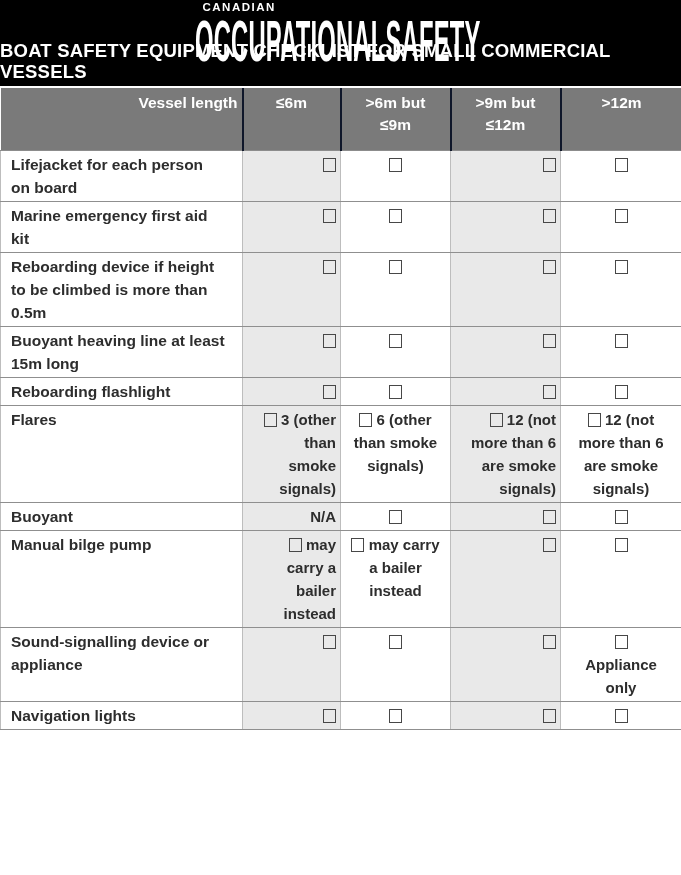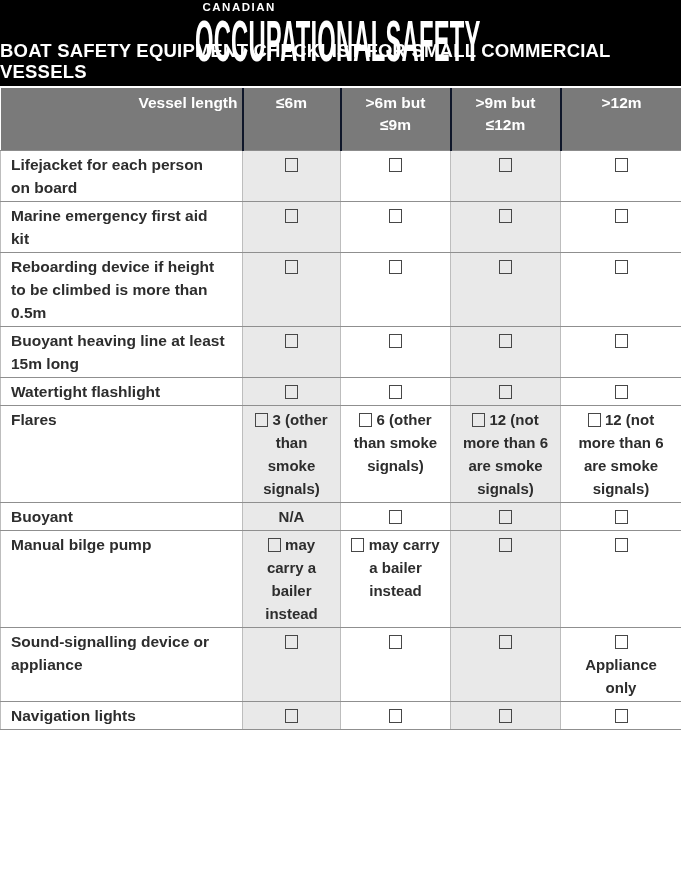--- a/index.html
+++ b/index.html
@@ -96,21 +96,21 @@
   }
   .checklist td.rowlabel {
     text-align: left;
     font-size: 15.5px;
     padding: 2px 8px 2px 10px;
     white-space: pre-line;
     background: #ffffff;
     border-left: 1px solid #bdbdbd;
   }
   .checklist td.cell { text-align: center; white-space: pre-line; }
-  .checklist td.stripe { background: #E9E9E9; }
+  .checklist td.stripe { background: #E9E9E9; text-align: right; }
 
   .cb {
     display: inline-block;
     width: 11px;
     height: 12px;
     border: 1.5px solid #474747;
     vertical-align: -2px;
     background: transparent;
     box-sizing: content-box;
   }
@@ -177,21 +177,21 @@
         </tr>
         <tr>
           <td class="rowlabel">Buoyant heaving line at least
 15m long</td>
           <td class="cell stripe"><span class="cb"></span></td>
           <td class="cell"><span class="cb"></span></td>
           <td class="cell stripe"><span class="cb"></span></td>
           <td class="cell"><span class="cb"></span></td>
         </tr>
         <tr>
-          <td class="rowlabel">Watertight flashlight</td>
+          <td class="rowlabel">Reboarding flashlight</td>
           <td class="cell stripe"><span class="cb"></span></td>
           <td class="cell"><span class="cb"></span></td>
           <td class="cell stripe"><span class="cb"></span></td>
           <td class="cell"><span class="cb"></span></td>
         </tr>
         <tr>
           <td class="rowlabel">Flares</td>
           <td class="cell stripe"><span class="cb"></span> 3 (other
 than
 smoke

